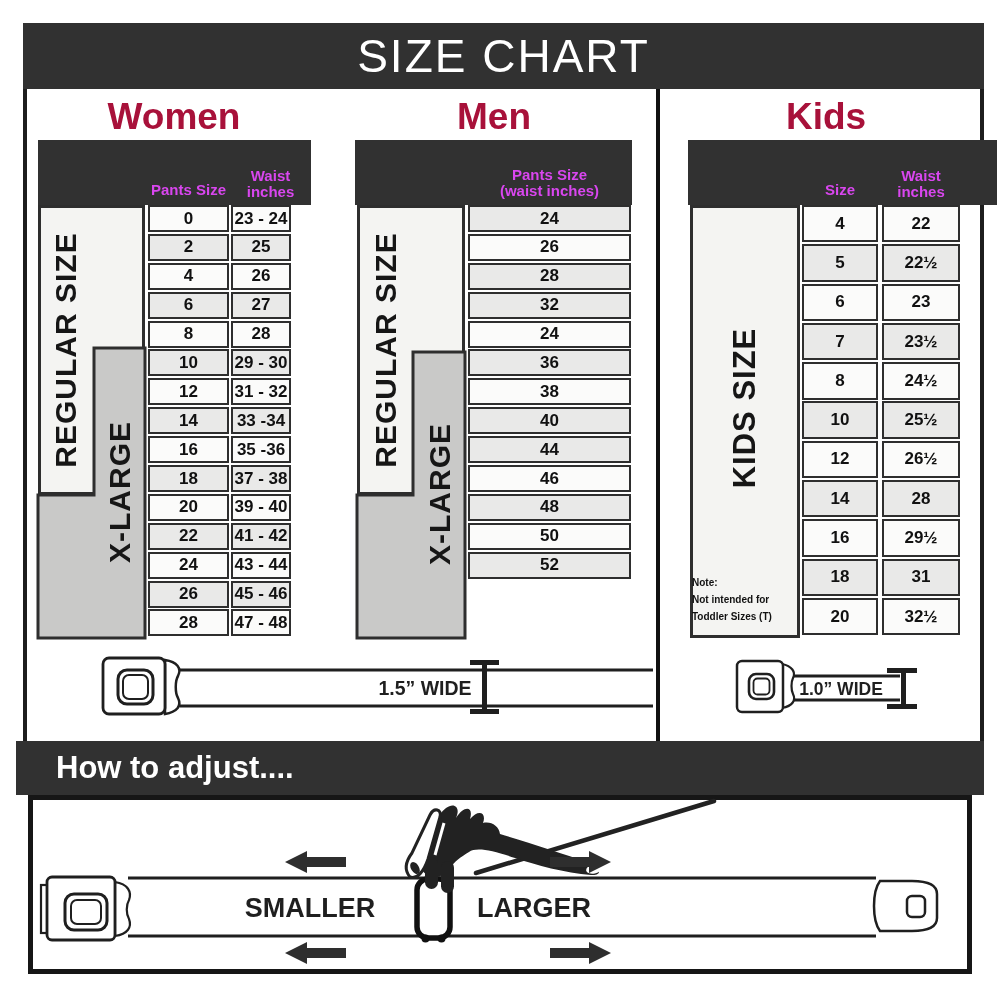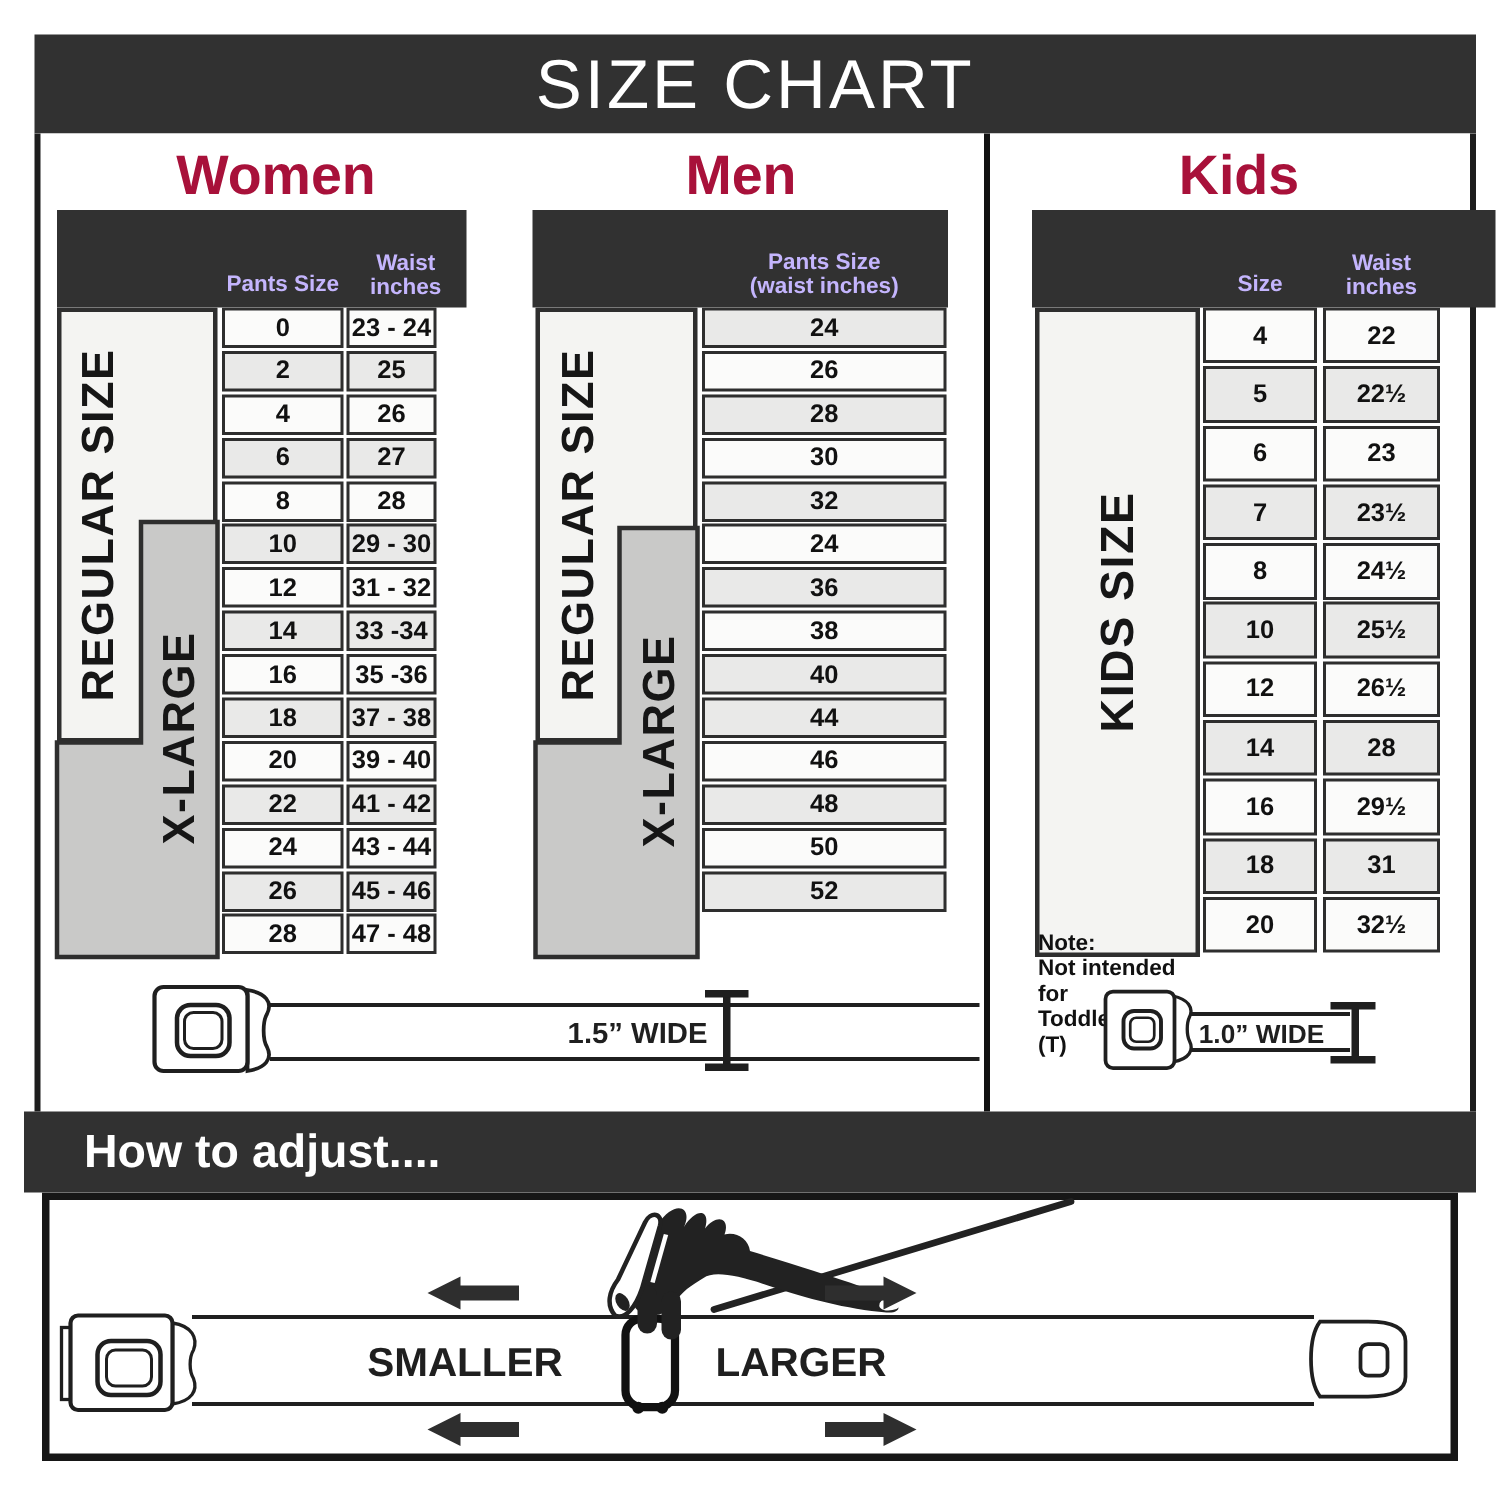--- a/index.html
+++ b/index.html
@@ -3,51 +3,51 @@
 <meta charset="utf-8">
 <style>
   html,body{margin:0;padding:0;background:#ffffff;}
   .page{position:relative;width:1000px;height:1000px;background:#fff;font-family:"Liberation Sans",sans-serif;overflow:hidden;}
   .abs{position:absolute;}
   .titlebar{left:23px;top:23px;width:961px;height:66px;background:#313131;color:#fff;text-align:center;}
   .titlebar span{font-size:46px;font-weight:normal;line-height:66px;letter-spacing:2px;}
   .frame{left:23px;top:89px;width:961px;height:652px;border-left:4px solid #1d1d1d;border-right:4px solid #1d1d1d;box-sizing:border-box;background:#fff;}
   .divider{left:656px;top:89px;width:4px;height:652px;background:#111;}
   .section-title{font-size:37px;font-weight:bold;color:#A8113A;transform:translateX(-50%);white-space:nowrap;}
-  .thead{background:#313131;color:#c4b5fd;}
+  .thead{background:#313131;color:#d946ef;}
   .thead .h{position:absolute;bottom:7px;text-align:center;font-weight:bold;font-size:15px;line-height:16px;}
   .labelbox{background:#f4f4f2;border:3px solid #2e2e2e;box-sizing:border-box;}
   .vlabel{font-weight:bold;font-size:30px;letter-spacing:1px;color:#161616;white-space:nowrap;transform:translate(-50%,-50%) rotate(-90deg);}
   .col{display:flex;flex-direction:column;gap:1.9px;}
   .cell{box-sizing:border-box;border:2.5px solid #2e2e2e;display:flex;align-items:center;justify-content:center;font-weight:bold;font-size:17px;color:#111;flex:0 0 auto;height:27px;}
   .cell.tall{height:37.4px;}
   .cell.light{background:#fbfbfa;}
   .cell.gray{background:#e9e9e8;}
-  .note{font-size:15px;font-weight:bold;color:#111;line-height:17px;margin-top:46px;}
+  .note{font-size:10px;font-weight:bold;color:#111;line-height:17px;}
   .adjustbar{left:16px;top:741px;width:968px;height:54px;background:#313131;color:#fff;}
   .adjustbar span{font-size:31px;font-weight:bold;line-height:54px;padding-left:40px;display:inline-block;}
   .bpanel{left:28px;top:795px;width:944px;height:179px;border:5px solid #161616;box-sizing:border-box;background:#fff;}
   svg{overflow:visible;}
   svg text{font-family:"Liberation Sans",sans-serif;font-weight:bold;fill:#1f1f1f;}
   .belt-line{stroke:#1f1f1f;stroke-width:2.8;fill:none;}
   .belt-fill{fill:#fff;stroke:#1f1f1f;}
 </style>
 </head>
 <body>
 
 <div class="page">
 
   <div class="abs titlebar">
     <span>SIZE CHART</span>
   </div>
 
   <div class="abs frame"></div>
   <div class="abs divider"></div>
 
-  <div class="abs section-title" style="left:184px;top:96px;">Women</div>
+  <div class="abs section-title" style="left:174px;top:96px;">Women</div>
 
   <div class="abs thead" style="left:38px;top:140px;width:273px;height:65px;">
     <span class="h" style="left:108px;width:85px;">Pants Size</span>
     <div class="h" style="left:193px;width:79px;bottom:5px;">
       <div>Waist</div>
       <div>inches</div>
     </div>
   </div>
 
   <div class="abs labelbox" style="left:38px;top:205px;width:107px;height:290px;"></div>
@@ -105,21 +105,20 @@
   <svg class="abs" style="left:357px;top:352px;" width="108" height="286" viewBox="0 0 108 286">
     <polygon points="56,0 108,0 108,286 0,286 0,143 56,143" fill="#c9c9c8" stroke="#2e2e2e" stroke-width="3"></polygon>
   </svg>
   <div class="abs vlabel" style="left:386px;top:350px;">REGULAR SIZE</div>
   <div class="abs vlabel" style="left:440px;top:494px;">X-LARGE</div>
 
   <div class="abs col" id="men-col" style="left:468px;top:205px;width:163px;">
       <div class="cell gray">24</div>
       <div class="cell light">26</div>
       <div class="cell gray">28</div>
-      <div class="cell light">30</div>
       <div class="cell gray">32</div>
       <div class="cell light">24</div>
       <div class="cell gray">36</div>
       <div class="cell light">38</div>
       <div class="cell gray">40</div>
       <div class="cell gray">44</div>
       <div class="cell light">46</div>
       <div class="cell gray">48</div>
       <div class="cell light">50</div>
       <div class="cell gray">52</div>

